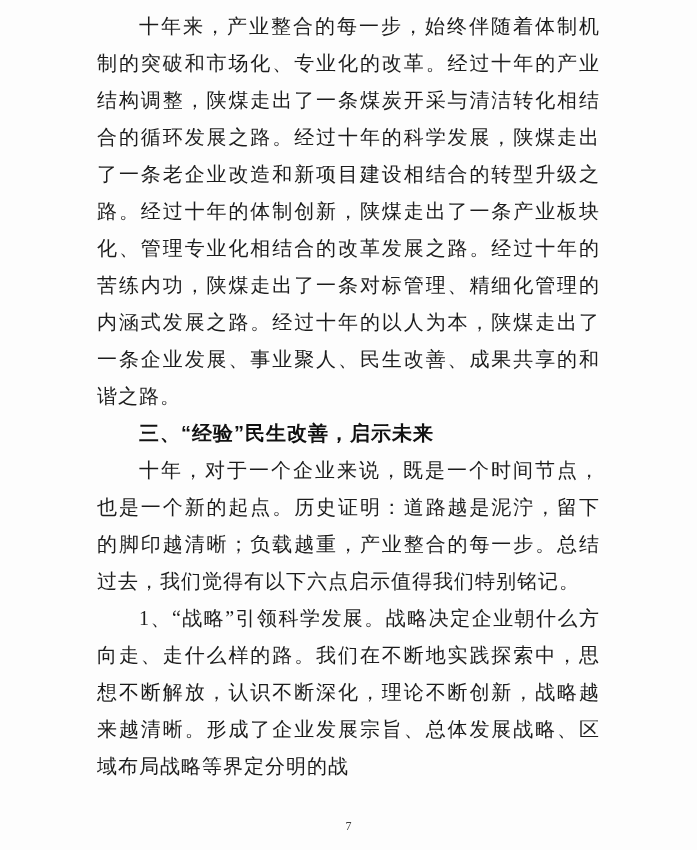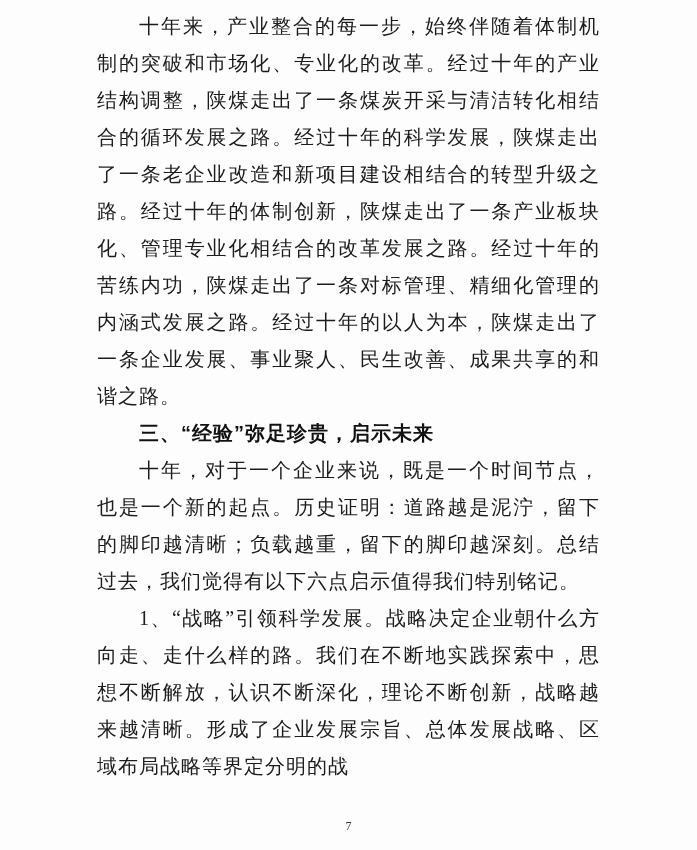--- a/index.html
+++ b/index.html
@@ -47,20 +47,20 @@
     color: #3a3a3a;
   }
 </style>
 </head>
 <body>
 
 <div class="page">
   <p class="body-para">十年来，产业整合的每一步，始终伴随着体制机制的突破和市场化、专业化的改革。经过十年的产业结构调整，陕煤走出了一条煤炭开采与清洁转化相结合的循环发展之路。经过十年的科学发展，陕煤走出了一条老企业改造和新项目建设相结合的转型升级之路。经过十年的体制创新，陕煤走出了一条产业板块化、管理专业化相结合的改革发展之路。经过十年的苦练内功，陕煤走出了一条对标管理、精细化管理的内涵式发展之路。经过十年的以人为本，陕煤走出了一条企业发展、事业聚人、民生改善、成果共享的和谐之路。</p>
 
 
-  <h3 class="section-heading">三、“经验”弥足珍贵，启示未来</h3>
+  <h3 class="section-heading">三、“经验”民生改善，启示未来</h3>
 
-  <p class="body-para">十年，对于一个企业来说，既是一个时间节点，也是一个新的起点。历史证明：道路越是泥泞，留下的脚印越清晰；负载越重，留下的脚印越深刻。总结过去，我们觉得有以下六点启示值得我们特别铭记。</p>
+  <p class="body-para">十年，对于一个企业来说，既是一个时间节点，也是一个新的起点。历史证明：道路越是泥泞，留下的脚印越清晰；负载越重，产业整合的每一步。总结过去，我们觉得有以下六点启示值得我们特别铭记。</p>
 
   <p class="body-para">1、“战略”引领科学发展。战略决定企业朝什么方向走、走什么样的路。我们在不断地实践探索中，思想不断解放，认识不断深化，理论不断创新，战略越来越清晰。形成了企业发展宗旨、总体发展战略、区域布局战略等界定分明的战</p>
 
   <div class="page-number">7</div>
 </div>
 
 </body></html>

